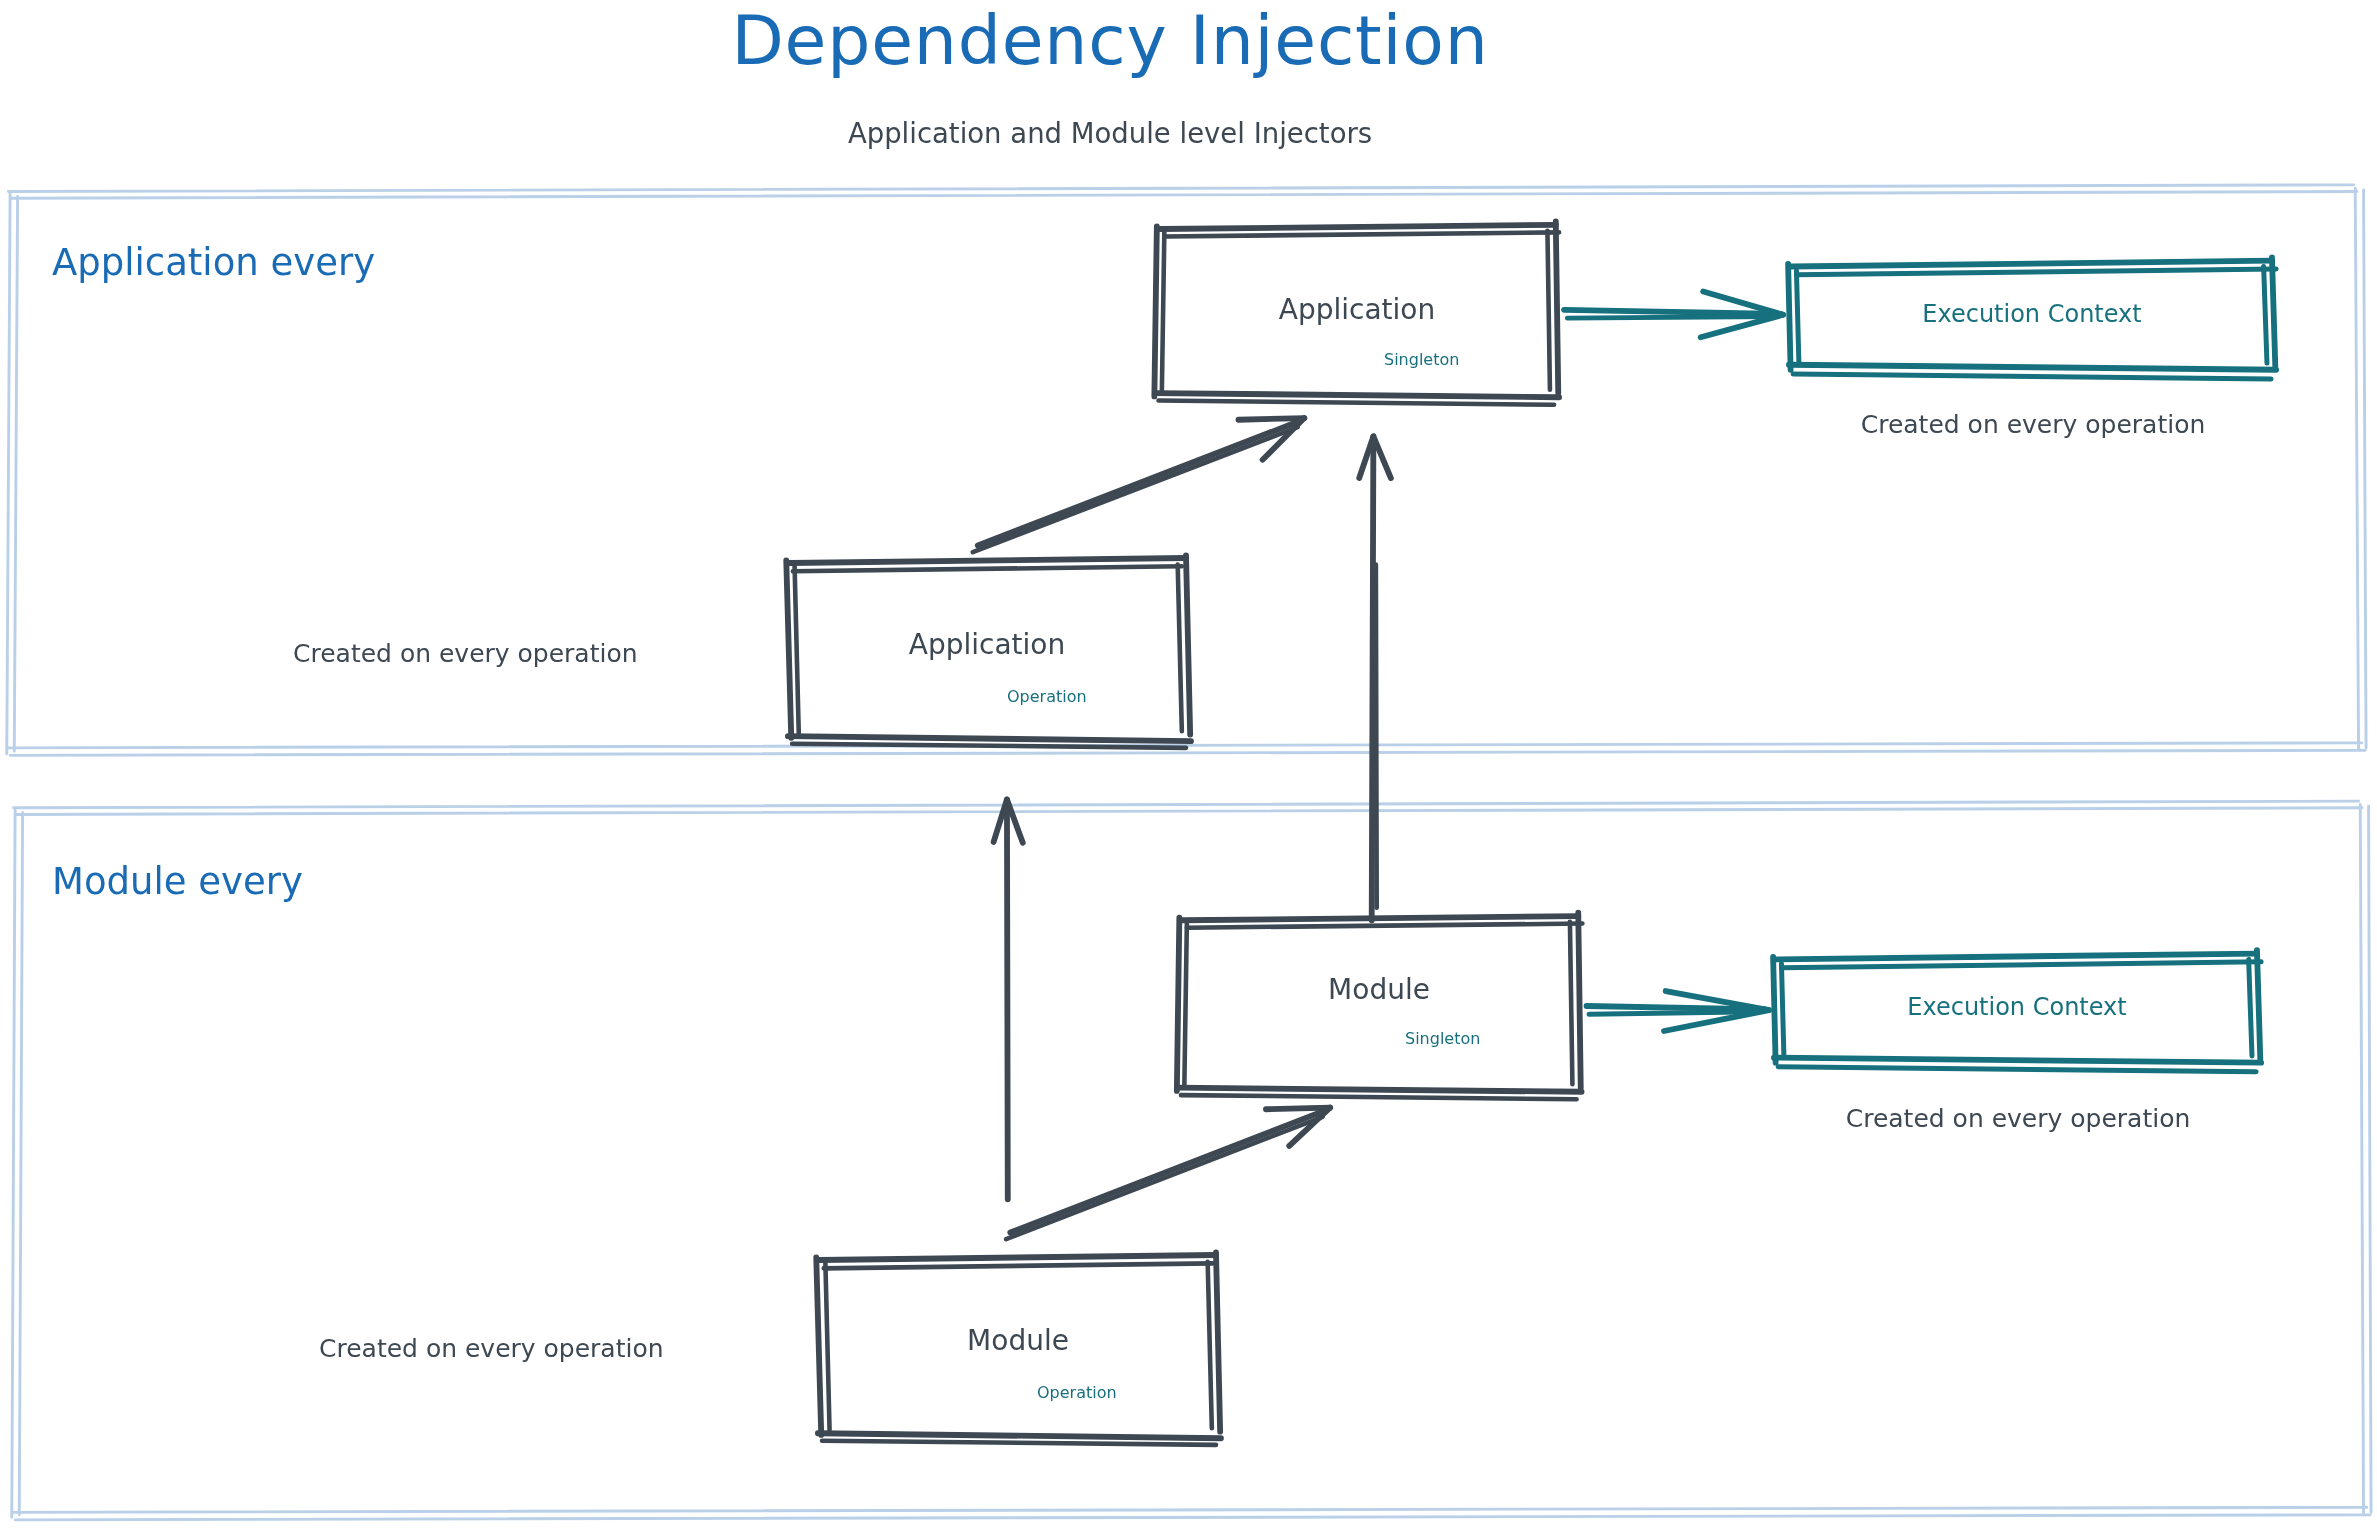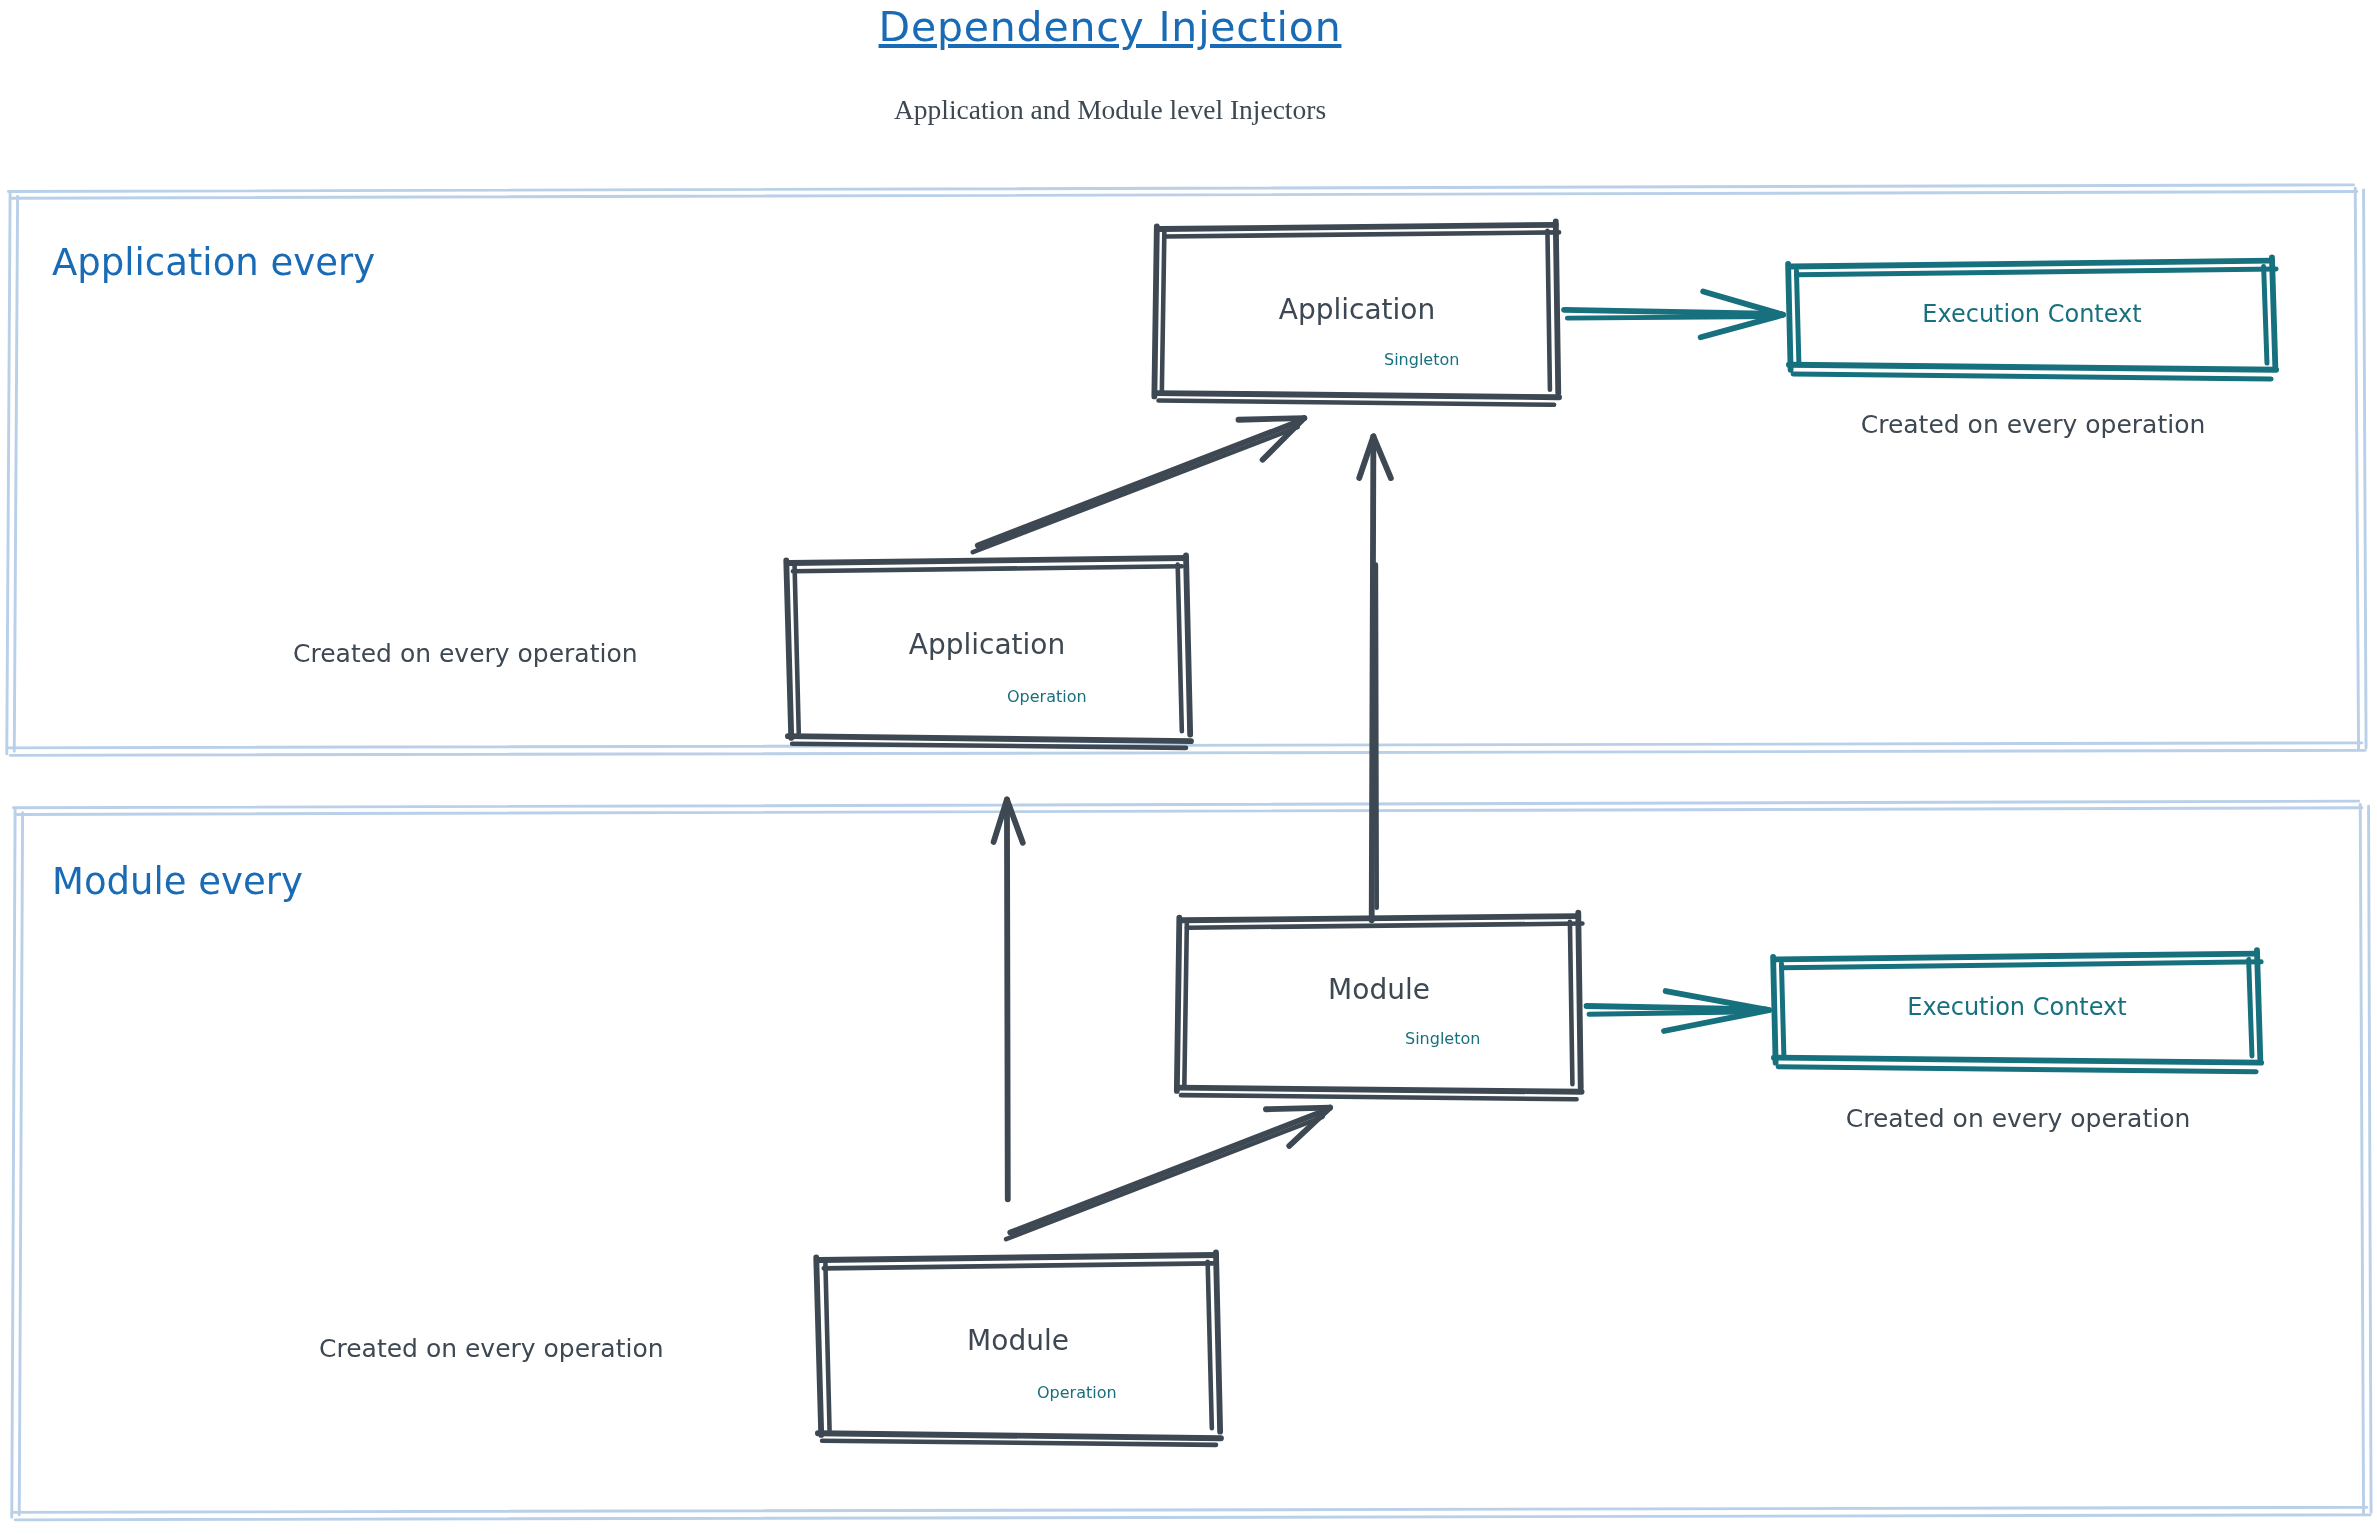--- a/index.html
+++ b/index.html
@@ -25,25 +25,24 @@
     width: 2377px;
     height: 1534px;
   }
   .lbl {
     position: absolute;
     white-space: nowrap;
     line-height: 1;
     font-family: "DejaVu Sans", sans-serif;
   }
   .title {
-    font-size: 41px;
+    font-size: 68px;
     color: #1a6bb5;
     font-weight: 400;
     letter-spacing: 0.8px;
-    text-decoration: underline;
   }
   .subtitle {
     font-size: 27.5px;
     color: #3d4852;
   }
   .panel-title {
     font-size: 37px;
     color: #1a6bb5;
   }
   .box-main {
@@ -207,21 +206,21 @@
 
     <g>
       <path class="ink" d="M 1210 1440 L 1209 965"></path>
       <path class="ink" d="M 1193 1011 L 1209 960"></path>
       <path class="ink" d="M 1228 1012 L 1209 960"></path>
     </g>
   </svg>
 
   <div class="lbl title ctr" style="left:1110px; top:6.7px;">Dependency Injection</div>
 
-  <div class="lbl subtitle ctr" style="left:1110px; top:96px;font-family:Liberation Serif, serif;">Application and Module level Injectors</div>
+  <div class="lbl subtitle ctr" style="left:1110px; top:120px;">Application and Module level Injectors</div>
 
   <div class="lbl panel-title" style="left:52px; top:244px;">Application every</div>
 
   <div class="lbl panel-title" style="left:52px; top:863px;">Module every</div>
 
   <div class="lbl box-main ctr" style="left:1357px; top:296px;">Application</div>
   <div class="lbl box-sub" style="left:1384px; top:352px;">Singleton</div>
 
   <div class="lbl box-main ctr" style="left:987px; top:631px;">Application</div>
   <div class="lbl box-sub" style="left:1007px; top:689px;">Operation</div>

